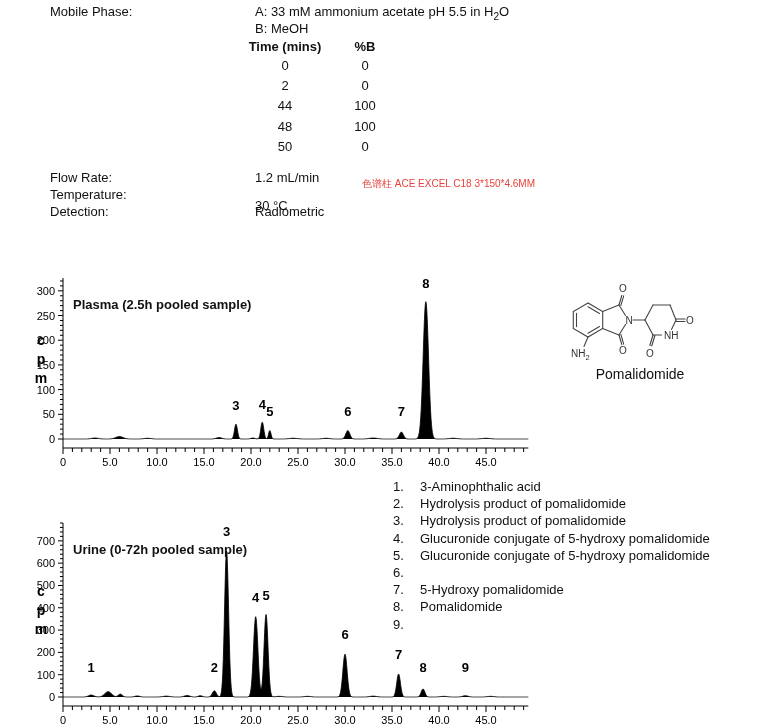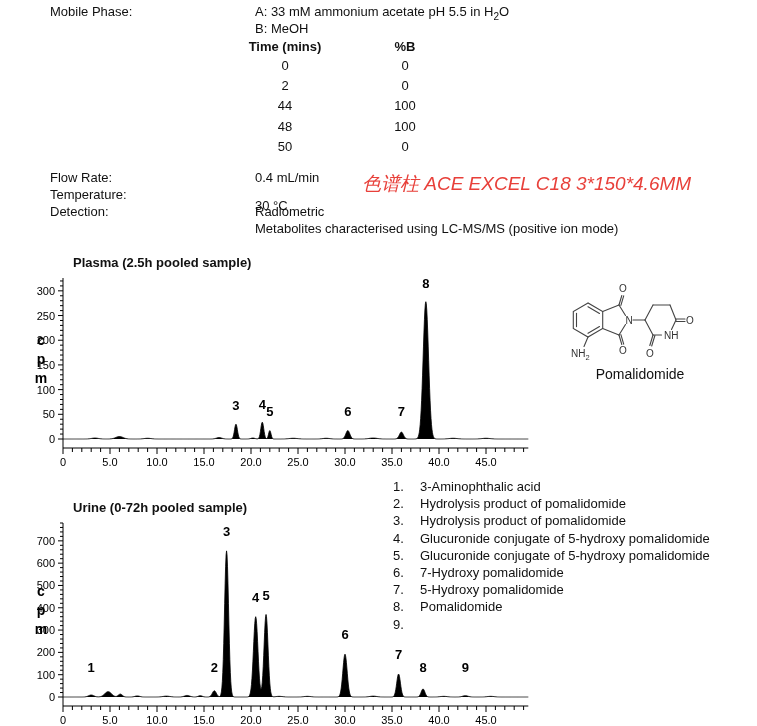--- a/index.html
+++ b/index.html
@@ -1,25 +1,25 @@
 <!DOCTYPE html>
 <html><head>
 <meta charset="utf-8">
 <style>
   html,body{margin:0;padding:0;background:#fff;}
   #page{position:relative;width:757px;height:726px;background:#fff;overflow:hidden;
         font-family:"Liberation Sans",sans-serif;color:#111;}
   .abs{position:absolute;}
   .t13{font-size:13px;line-height:16px;white-space:nowrap;}
-  .bold{font-weight:bold;}
+  .bold{font-weight:bold;margin-top:42px;}
   sub{font-size:10px;}
-  .grow{display:flex;gap:40px;}
+  .grow{display:flex;}
   .gcell{width:80px;text-align:center;font-size:13px;line-height:20.2px;white-space:nowrap;}
   .ghead .gcell{font-weight:bold;line-height:19px;}
-  .rednote{font-size:19px;line-height:18px;white-space:nowrap;font-style:italic;}
+  .rednote{font-size:10px;line-height:18px;white-space:nowrap;}
   .mrow{display:flex;font-size:13px;line-height:17.2px;white-space:nowrap;}
   .mnum{width:27px;flex:0 0 27px;}
   svg text{font-family:"Liberation Sans",sans-serif;}
 </style>
 </head>
 <body>
 
 <div id="page">
 
   <div class="abs t13" style="left:50px;top:4px">Mobile Phase:</div>
@@ -49,26 +49,25 @@
           <div class="gcell">100</div>
         </div>
         <div class="grow">
           <div class="gcell">50</div>
           <div class="gcell">0</div>
         </div>
       </div>
   </div>
 
   <div class="abs t13" style="left:50px;top:170px">Flow Rate:</div>
-  <div class="abs t13" style="left:255px;top:170px">0.4 mL/min</div>
+  <div class="abs t13" style="left:255px;top:170px">1.2 mL/min</div>
   <div class="abs t13" style="left:50px;top:187px">Temperature:</div>
   <div class="abs t13" style="left:255px;top:198px">30 °C</div>
   <div class="abs t13" style="left:50px;top:204px">Detection:</div>
   <div class="abs t13" style="left:255px;top:204px">Radiometric</div>
-  <div class="abs t13" style="left:255px;top:221px">Metabolites characterised using LC-MS/MS (positive ion mode)</div>
 
   <div class="abs rednote" style="left: 362px; top: 175px; color: rgb(232, 64, 58);" id="red-note">色谱柱 ACE EXCEL C18 3*150*4.6MM</div>
 
   <div class="abs bold t13" style="left:73px;top:255px">Plasma (2.5h pooled sample)</div>
   <svg class="abs" style="left:15px;top:268px" width="545" height="200" id="chrom0">
       <line x1="48" y1="10" x2="48" y2="180" stroke="#000" stroke-width="1"></line>
       <line x1="48" y1="171" x2="43" y2="171" stroke="#000" stroke-width="1"></line>
       <text x="40" y="175" text-anchor="end" font-size="11" fill="#000">0</text>
       <line x1="48" y1="166.06134969325154" x2="45" y2="166.06134969325154" stroke="#000" stroke-width="1"></line>
       <line x1="48" y1="161.12269938650306" x2="45" y2="161.12269938650306" stroke="#000" stroke-width="1"></line>
@@ -372,21 +371,20 @@
       <div class="mrow">
         <span class="mnum">4.</span>
         <span>Glucuronide conjugate of 5-hydroxy pomalidomide</span>
       </div>
       <div class="mrow">
         <span class="mnum">5.</span>
         <span>Glucuronide conjugate of 5-hydroxy pomalidomide</span>
       </div>
       <div class="mrow">
         <span class="mnum">6.</span>
-        <span>7-Hydroxy pomalidomide</span>
       </div>
       <div class="mrow">
         <span class="mnum">7.</span>
         <span>5-Hydroxy pomalidomide</span>
       </div>
       <div class="mrow">
         <span class="mnum">8.</span>
         <span>Pomalidomide</span>
       </div>
       <div class="mrow">

